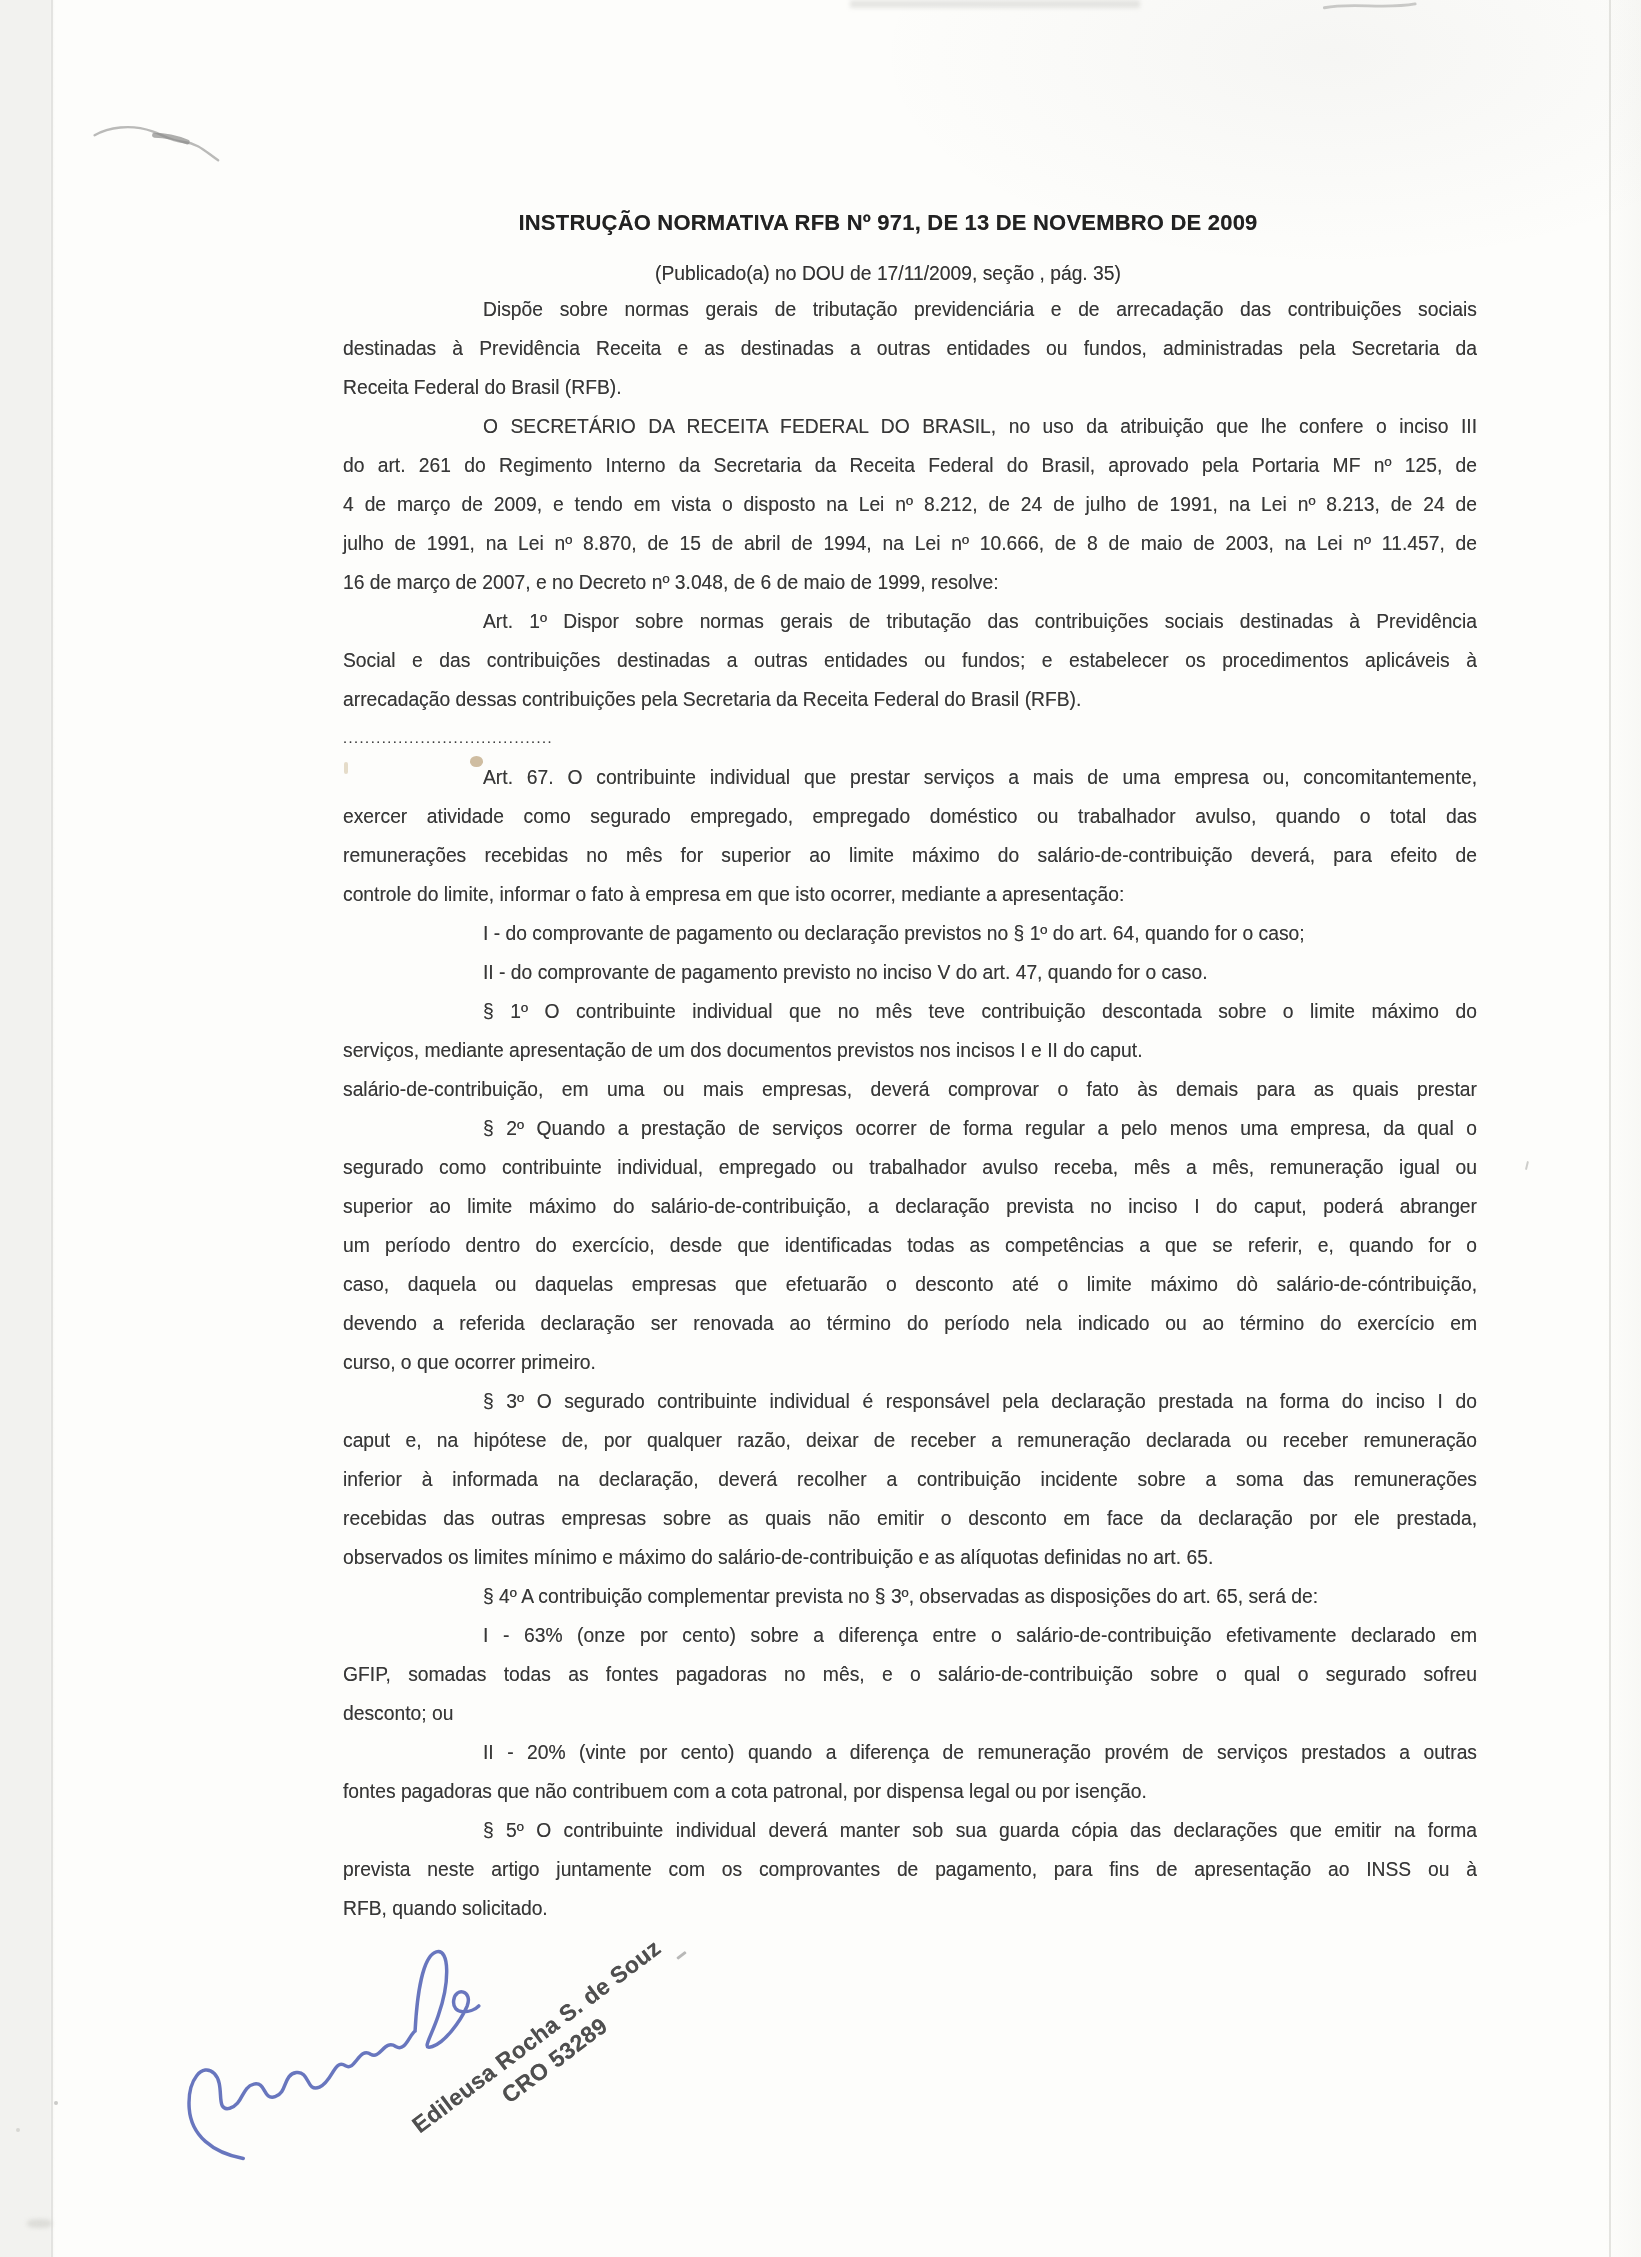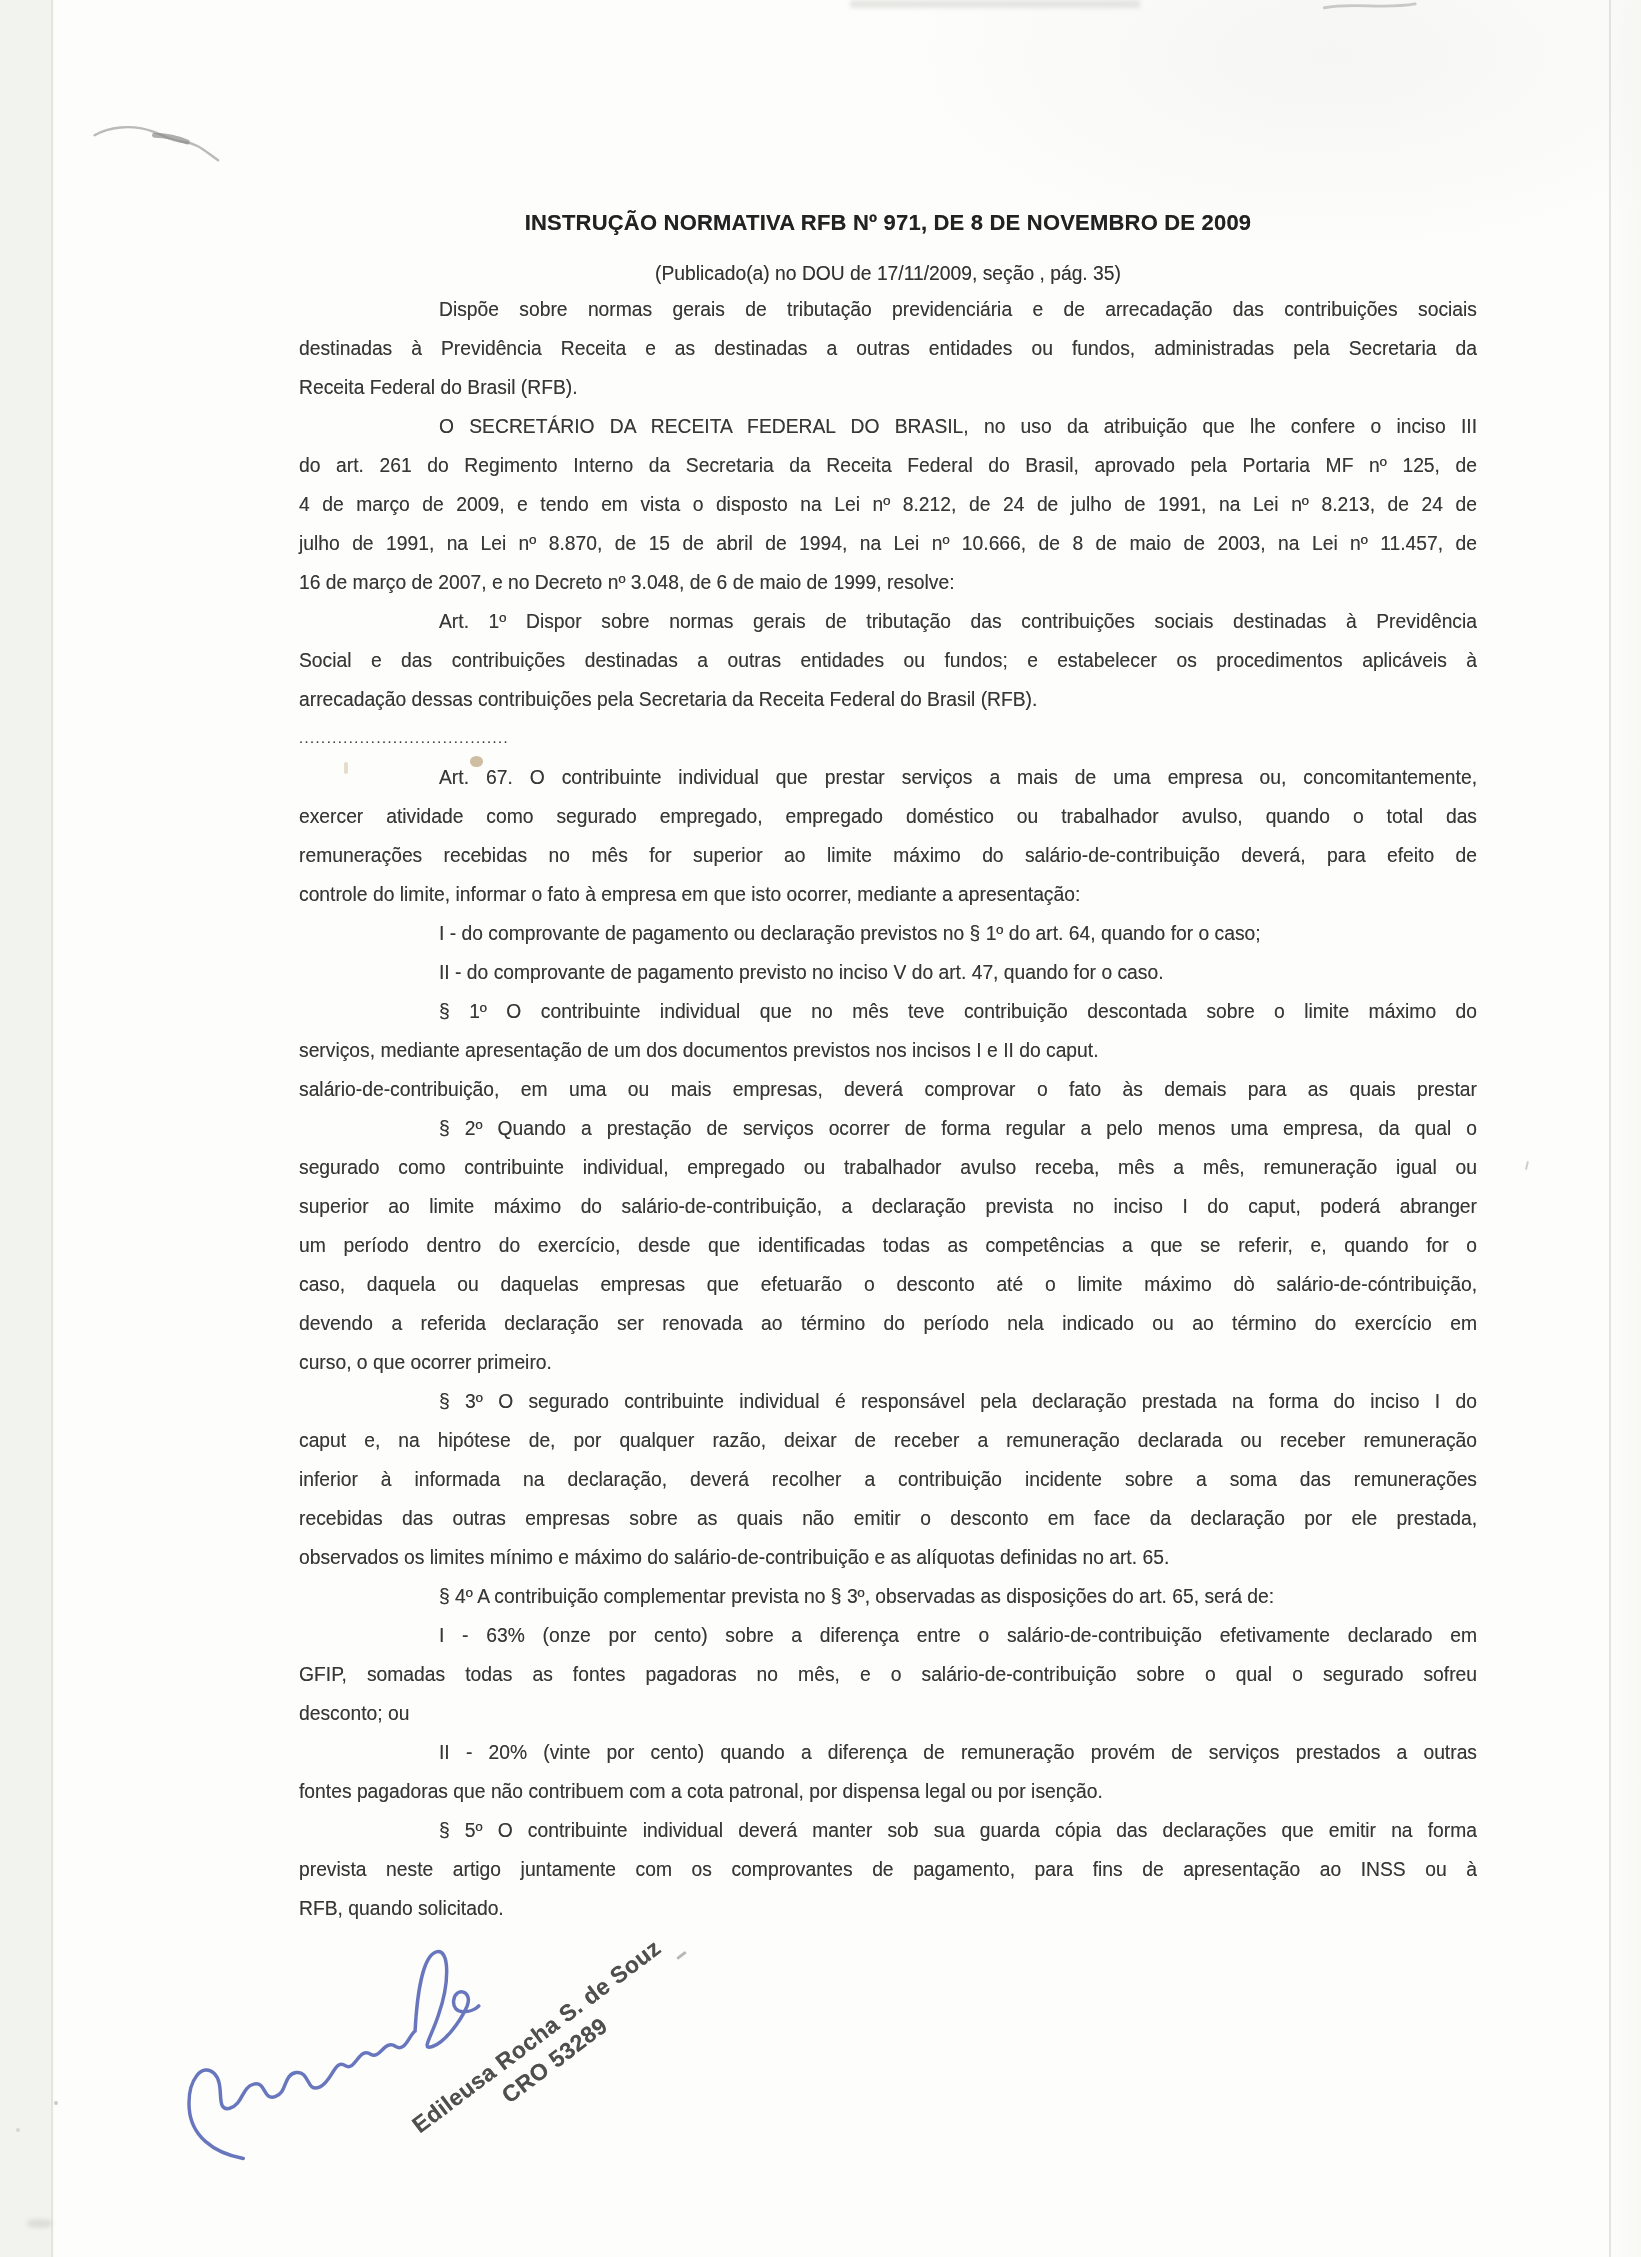--- a/index.html
+++ b/index.html
@@ -31,20 +31,21 @@
     text-align:center;font-size:19.3px;color:#333;text-shadow:0 0 0.4px rgba(50,50,50,.45);margin-top:8px;
   }
   #doc-lines{
     position:absolute;left:299px;top:290px;width:1178px;
     font-size:19.3px;color:#373737;text-shadow:0 0 0.5px rgba(55,55,55,.5);
   }
   .line{
     height:39px;line-height:39px;
     text-align:justify;text-align-last:justify;
     white-space:nowrap;
+    margin-left:44px;
   }
   .line.last{text-align-last:left;}
   .line.first{padding-left:140px;}
   .line.dots{font-size:14.5px;letter-spacing:1.5px;text-align-last:left;color:#3c3c3c;padding-left:0;}
 
   
   #sig-svg{position:absolute;left:0;top:0;pointer-events:none;}
   #stamp{
     position:absolute;left:377px;top:2018px;width:338px;height:62px;
     transform:rotate(-37deg);
@@ -65,21 +66,21 @@
 </head>
 <body>
 
 <div id="page">
 
   <div id="mottle-tr" class="mottle"></div>
   <div id="mottle-top" class="mottle"></div>
   <div id="edge-left"></div>
   <div id="edge-right"></div>
 
-  <div id="title">INSTRUÇÃO NORMATIVA RFB Nº 971, DE 8 DE NOVEMBRO DE 2009</div>
+  <div id="title">INSTRUÇÃO NORMATIVA RFB Nº 971, DE 13 DE NOVEMBRO DE 2009</div>
   <div id="subtitle">(Publicado(a) no DOU de 17/11/2009, seção , pág. 35)</div>
 
   <div id="doc-lines">
       <div class="line first">Dispõe sobre normas gerais de tributação previdenciária e de arrecadação das contribuições sociais</div>
       <div class="line">destinadas à Previdência Receita e as destinadas a outras entidades ou fundos, administradas pela Secretaria da</div>
       <div class="line last">Receita Federal do Brasil (RFB).</div>
       <div class="line first">O SECRETÁRIO DA RECEITA FEDERAL DO BRASIL, no uso da atribuição que lhe confere o inciso III</div>
       <div class="line">do art. 261 do Regimento Interno da Secretaria da Receita Federal do Brasil, aprovado pela Portaria MF nº 125, de</div>
       <div class="line">4 de março de 2009, e tendo em vista o disposto na Lei nº 8.212, de 24 de julho de 1991, na Lei nº 8.213, de 24 de</div>
       <div class="line">julho de 1991, na Lei nº 8.870, de 15 de abril de 1994, na Lei nº 10.666, de 8 de maio de 2003, na Lei nº 11.457, de</div>

